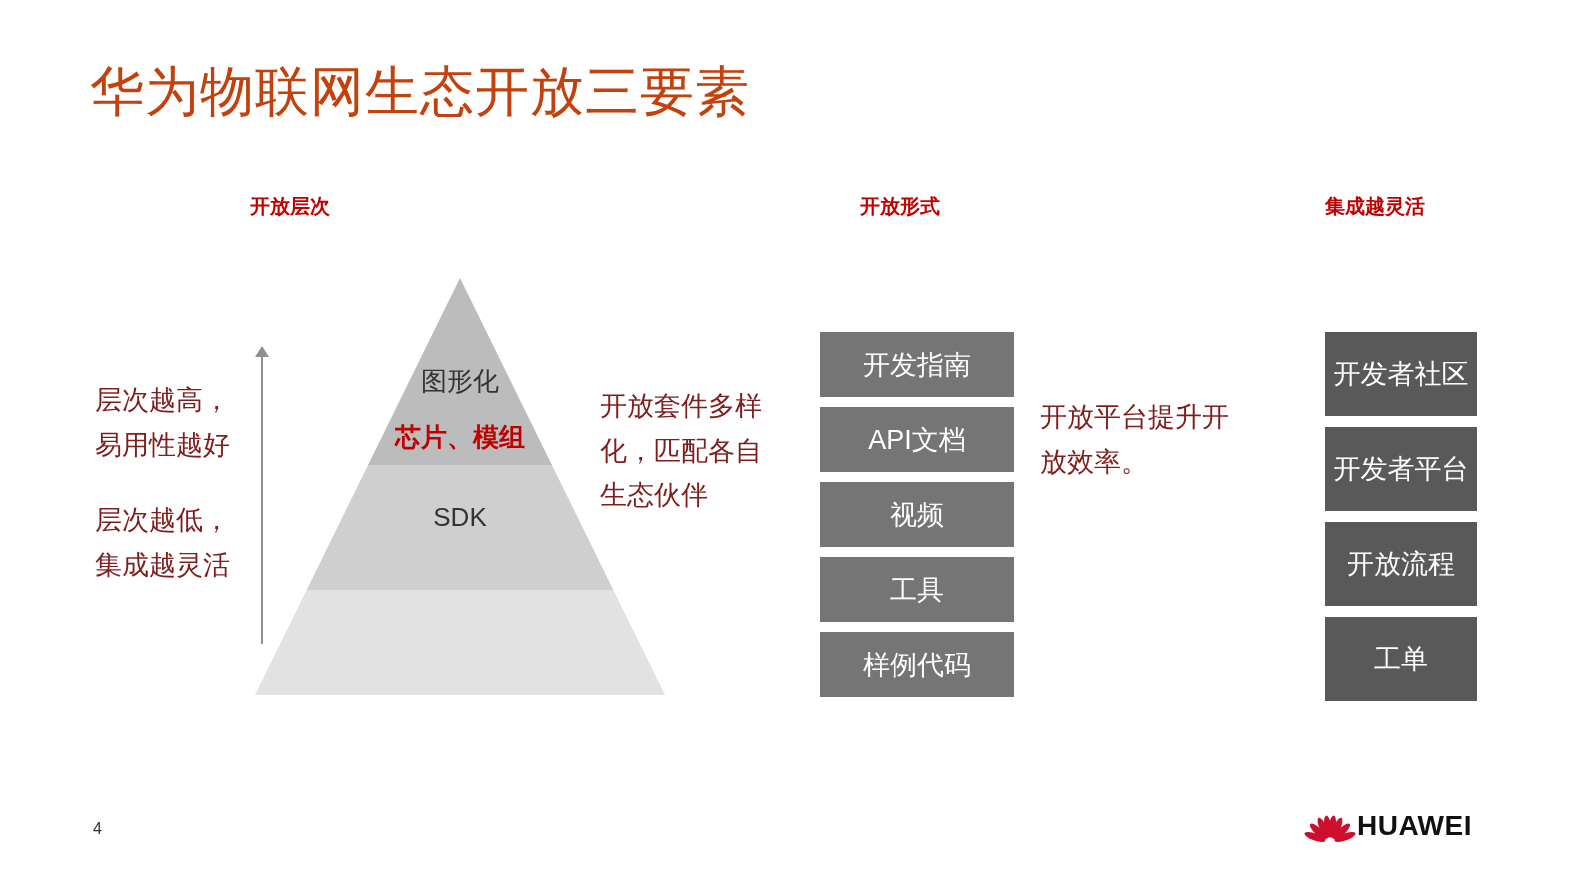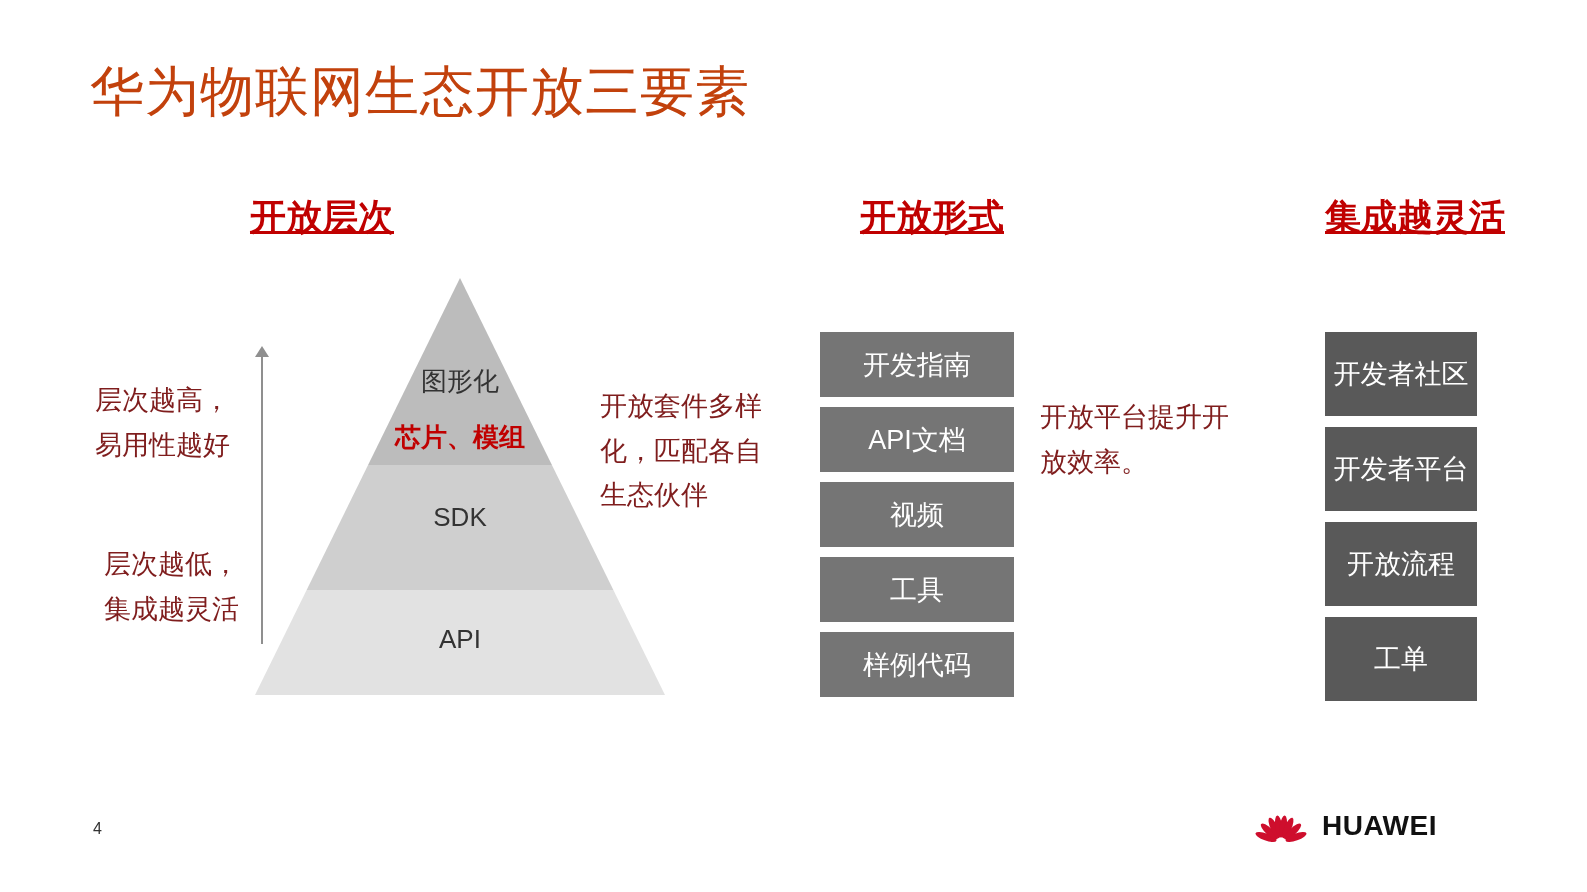--- a/index.html
+++ b/index.html
@@ -22,25 +22,24 @@
     font-size: 54px;
     font-weight: 500;
     color: #c2410c;
     letter-spacing: 1px;
     white-space: nowrap;
   }
 
   .col-header {
     position: absolute;
     top: 193px;
-    font-size: 36px;
+    font-size: 20px;
     font-weight: 700;
     color: #C00000;
     white-space: nowrap;
-    text-decoration: underline;
   }
   .col-header.levels   { left: 250px; }
   .col-header.forms    { left: 860px; }
   .col-header.platform { left: 1325px; }
 
   
   .pyramid {
     position: absolute;
     left: 255px;
     top: 278px;
@@ -82,21 +81,21 @@
   }
 
   .note {
     position: absolute;
     font-size: 27px;
     color: #7f1d1d;
     line-height: 1.65;
   }
   .note.pre { white-space: pre-line; }
   .note-top    { left: 95px;  top: 378px; }
-  .note-bottom { left: 104px;  top: 498px; margin-top: 44px; }
+  .note-bottom { left: 95px;  top: 498px; }
   .side-note-levels { left: 600px;  top: 384px; width: 182px; }
   .side-note-forms  { left: 1040px; top: 384px; width: 200px; margin-top: 11px; }
 
   
   .box-col { position: absolute; display: flex; flex-direction: column; margin-top: 12px; }
   .forms-col    { left: 820px;  top: 320px; width: 194px; gap: 10px; }
   .platform-col { left: 1285px; top: 320px; width: 192px; gap: 11px; padding-left: 40px; }
   .box {
     display: flex;
     align-items: center;
@@ -111,25 +110,25 @@
   
   .page-number {
     position: absolute;
     left: 93px;
     top: 820px;
     font-size: 16px;
     color: #333333;
   }
   .logo {
     position: absolute;
-    left: 1254px;
+    left: 1303px;
     top: 806px;
     display: flex;
     align-items: center;
-    gap: 14px;
+    gap: 0;
   }
   .logo-text {
     font-size: 28px;
     font-weight: 700;
     color: #111111;
     letter-spacing: 0.5px;
   }
 </style>
 </head>
 <body>
@@ -142,21 +141,20 @@
   <div class="col-header forms">开放形式</div>
   <div class="col-header platform">集成越灵活</div>
 
   <div class="pyramid">
     <div class="band band-top"></div>
     <div class="band band-middle"></div>
     <div class="band band-bottom"></div>
     <div class="pyr-label l1">图形化</div>
     <div class="pyr-label l2">芯片、模组</div>
     <div class="pyr-label l3">SDK</div>
-    <div class="pyr-label l4">API</div>
   </div>
 
   <div class="axis-arrow">
     <div class="head"></div>
     <div class="shaft"></div>
   </div>
 
   <div class="note pre note-top">层次越高，
 易用性越好</div>
   <div class="note pre note-bottom">层次越低，

